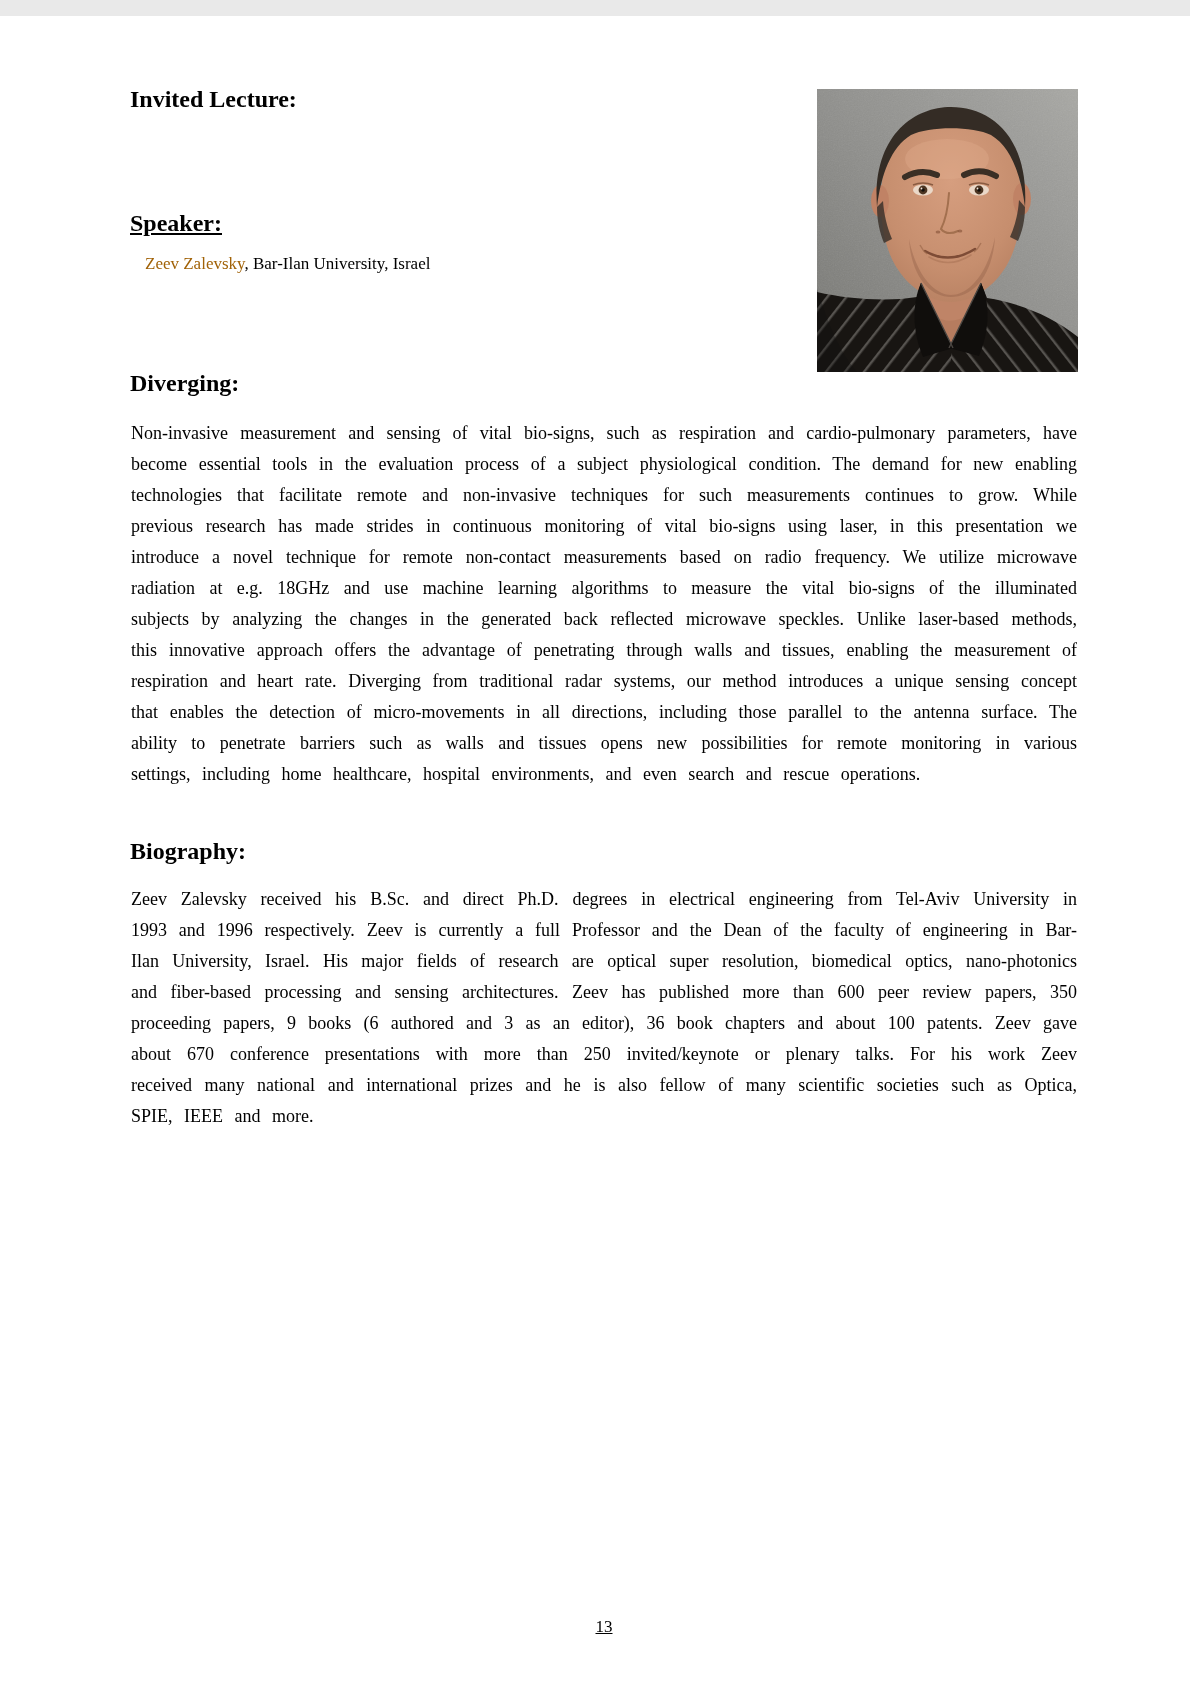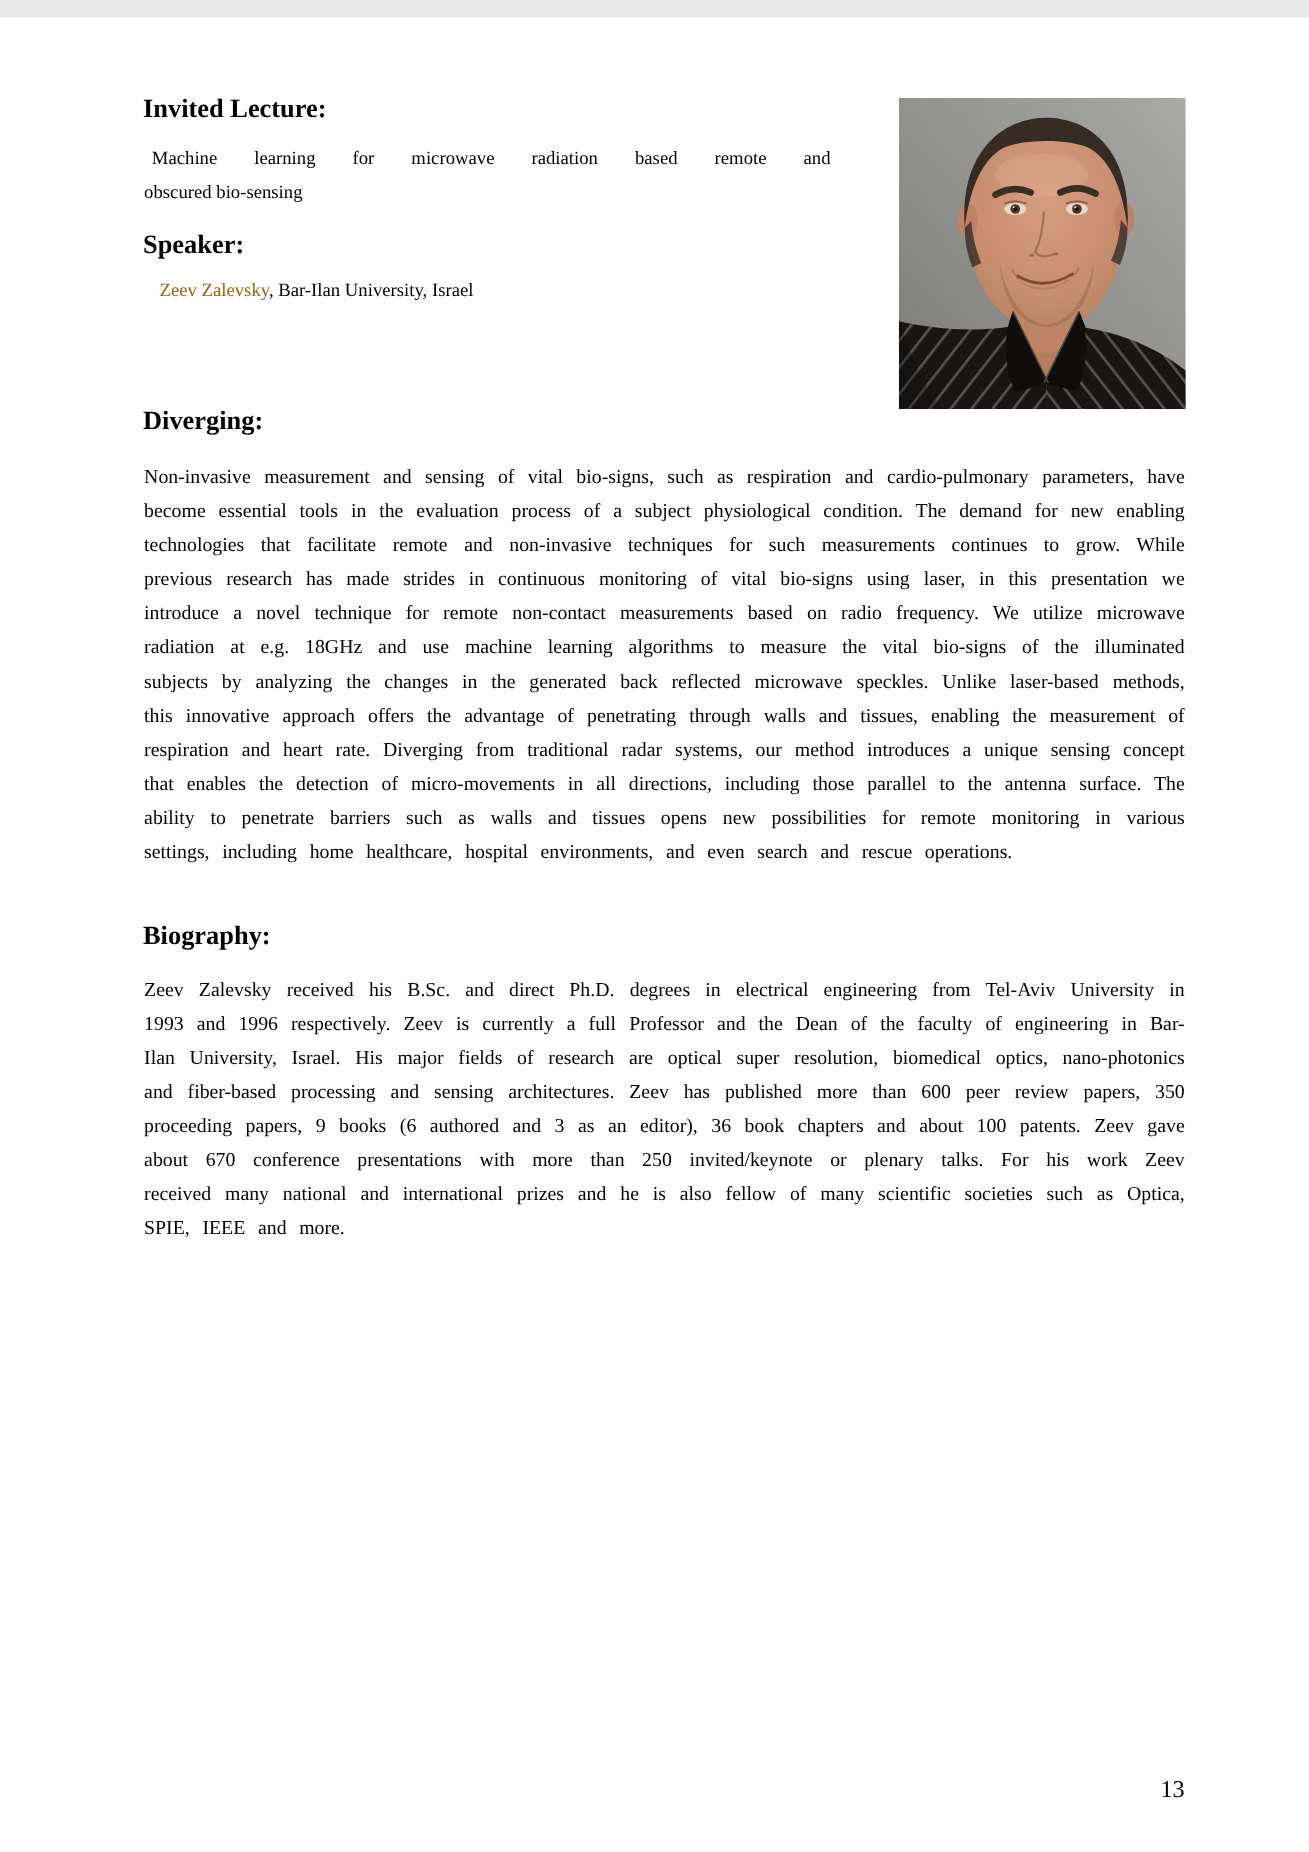--- a/index.html
+++ b/index.html
@@ -66,38 +66,35 @@
     width: 261px;
     height: 283px;
     overflow: hidden;
   }
   .photo-frame svg { display: block; }
   .footer-page-number {
     position: absolute;
     left: 131px;
     top: 1598px;
     width: 946px;
-    text-align: right;
-    font-size: 22px;
+    text-align: center;
+    font-size: 17px;
     line-height: 26px;
+    text-decoration: underline;
   }
 </style>
 </head>
 <body>
 
 <div class="page">
 
   <div class="heading" style="top:68px;">Invited Lecture:</div>
 
-  <div class="title-block">
-    <div class="title-line-1">Machine learning for microwave radiation based remote and</div>
-    <div class="title-line-2">obscured bio-sensing</div>
-  </div>
 
-  <div class="heading" style="top:192px;">Speaker:</div>
+  <div class="heading" style="top:192px;text-decoration:underline;">Speaker:</div>
 
   <div class="speaker-line">
     <a class="speaker-link">Zeev Zalevsky</a><span>, Bar-Ilan University, Israel</span>
   </div>
 
   <div class="photo-frame">
     <svg width="261" height="283" viewBox="0 0 261 283" xmlns="http://www.w3.org/2000/svg">
       <defs>
         <linearGradient id="bgGrad" x1="0" y1="1" x2="1" y2="0">
           <stop offset="0" stop-color="#767672"></stop>

